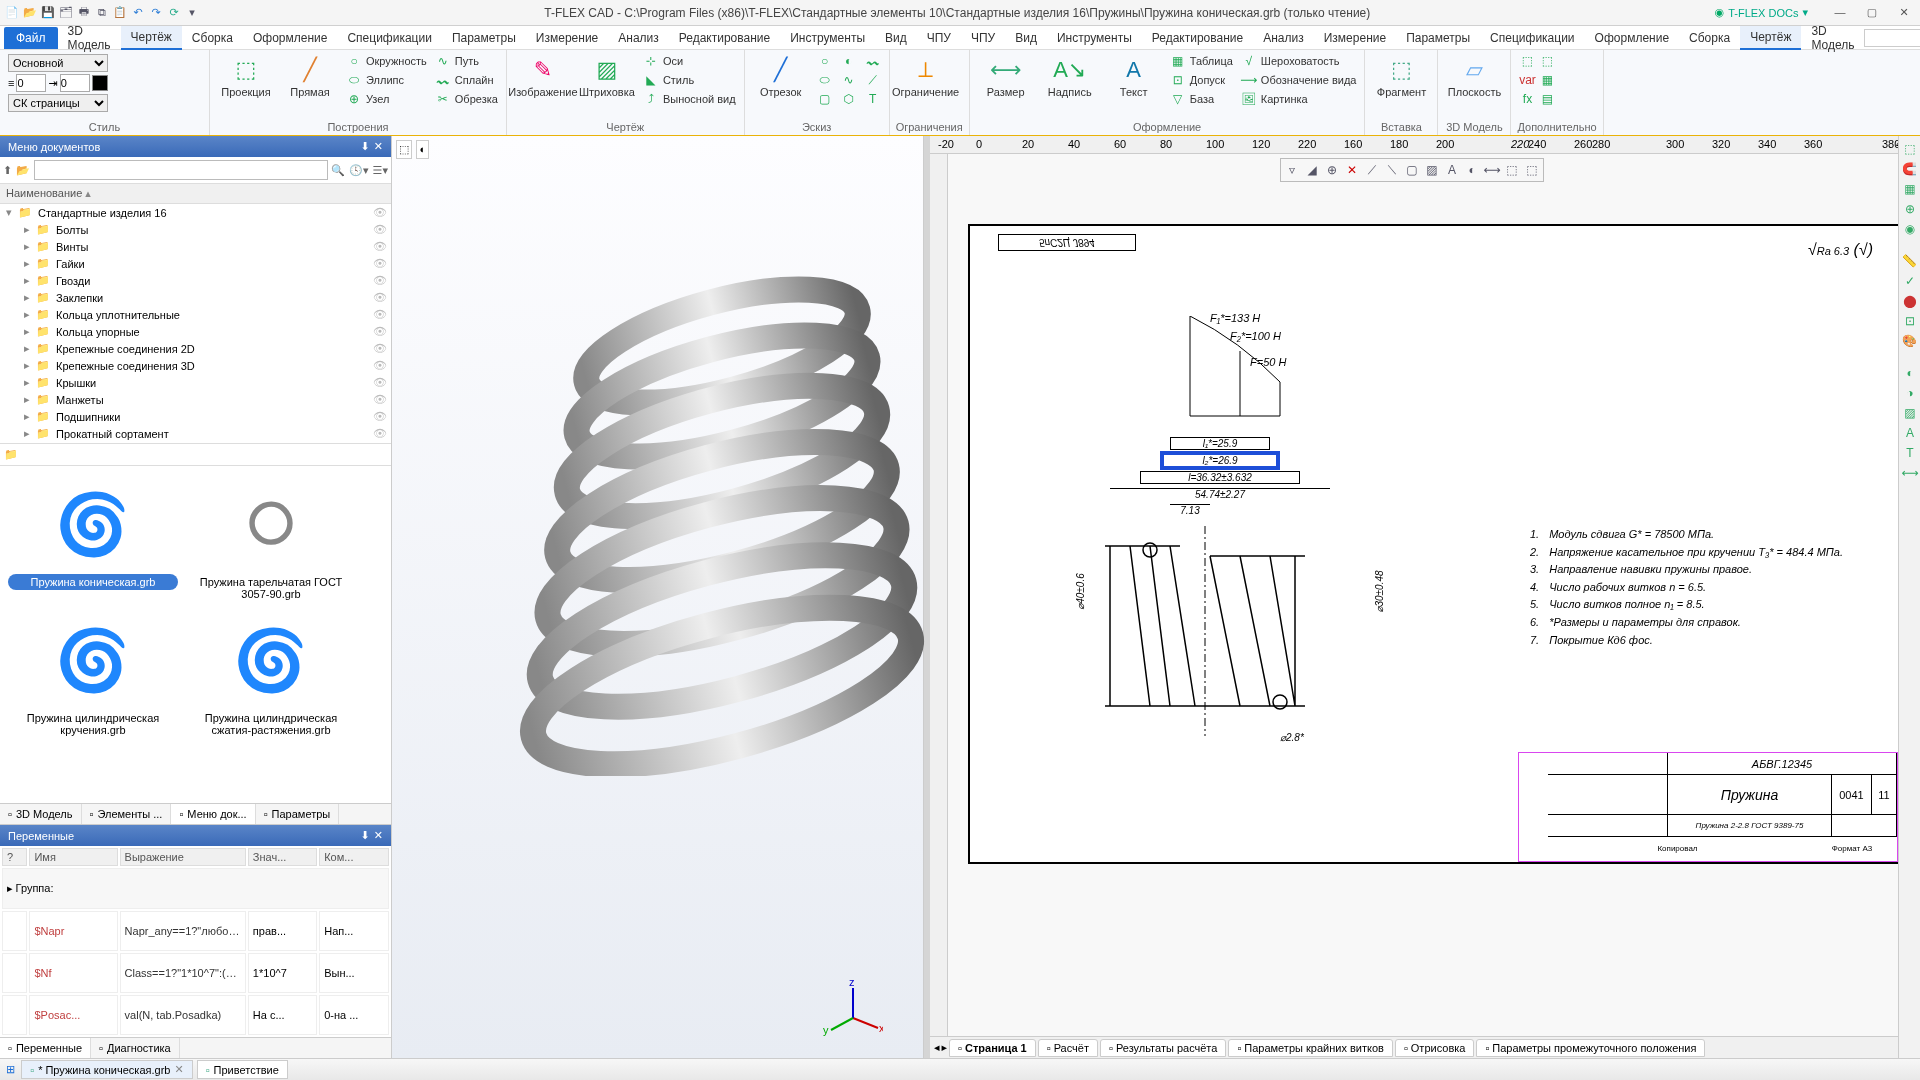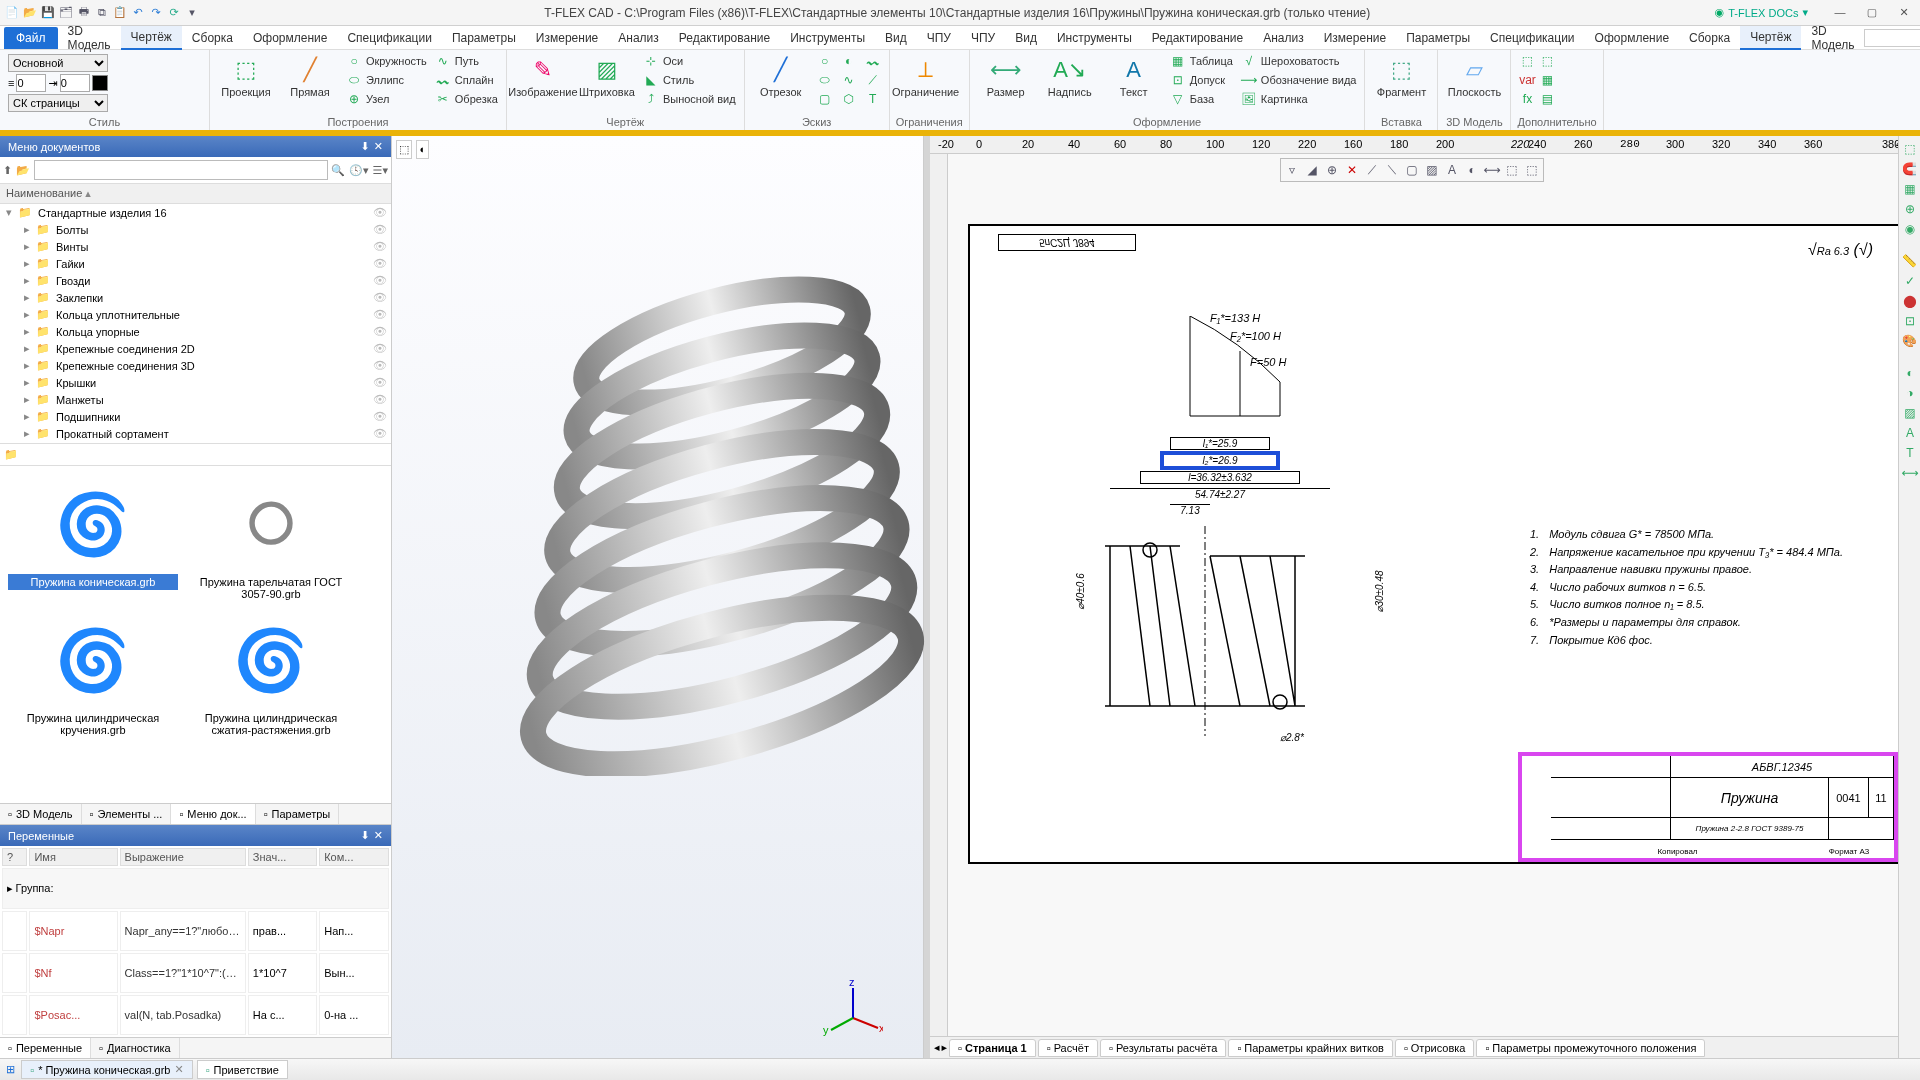--- a/index.html
+++ b/index.html
@@ -10,21 +10,21 @@
 .titlebar .title { flex:1; text-align:center; color:#444; font-size:12px; }
 .titlebar .docs { color:#0a8; font-size:11px; margin-right:20px; display:flex; align-items:center; gap:4px; }
 .titlebar .wincontrols { display:flex; gap:8px; }
 .titlebar .wincontrols span { width:24px; text-align:center; cursor:pointer; color:#555; }
 .menubar { height:24px; background:#fff; display:flex; align-items:center; padding:0 4px; border-bottom:1px solid #ddd; }
 .menubar .filebtn { background:#1e6fd6; color:#fff; padding:4px 12px; font-size:12px; border-radius:2px 2px 0 0; cursor:pointer; }
 .menubar .tab { padding:4px 10px; color:#333; cursor:pointer; font-size:12px; }
 .menubar .tab.active { background:#e8f0fb; border-bottom:2px solid #1e6fd6; }
 .menubar .right { margin-left:auto; display:flex; gap:6px; align-items:center; padding-right:8px; }
 .menubar .right input { width:80px; height:18px; border:1px solid #ccc; padding:0 4px; font-size:11px; }
-.ribbon { height:86px; background:#f7f9fc; border-bottom:6px solid #eab308; display:flex; }
+.ribbon { height:86px; background:#f7f9fc; border-bottom:1px solid #eab308; display:flex; }
 .rgroup { border-right:1px solid #ddd; padding:2px 6px; display:flex; flex-direction:column; }
 .rgroup .rgbody { flex:1; display:flex; gap:4px; align-items:flex-start; }
 .rgroup .rgname { text-align:center; color:#666; font-size:11px; padding-top:2px; }
 .rbigbtn { display:flex; flex-direction:column; align-items:center; width:60px; cursor:pointer; padding:2px; }
 .rbigbtn .ico { width:32px; height:32px; display:flex; align-items:center; justify-content:center; font-size:22px; color:#2a5; }
 .rbigbtn .lbl { font-size:11px; color:#333; text-align:center; line-height:1.1; }
 .rsmallcol { display:flex; flex-direction:column; gap:1px; }
 .rsmallbtn { display:flex; align-items:center; gap:4px; cursor:pointer; padding:1px 2px; }
 .rsmallbtn .ico { width:16px; height:16px; font-size:12px; color:#2a5; display:inline-flex; align-items:center; justify-content:center; }
 .rsmallbtn .lbl { font-size:11px; color:#333; }
@@ -42,21 +42,21 @@
 .paneltools span { cursor:pointer; color:#666; }
 .colhdr { background:#f0f0f0; padding:3px 6px; border-bottom:1px solid #ddd; color:#555; }
 .tree { flex:0 0 240px; overflow:auto; border-bottom:1px solid #ddd; }
 .tree .node { display:flex; align-items:center; padding:2px 4px; cursor:pointer; }
 .tree .exp { width:12px; color:#888; }
 .tree .fico { width:16px; font-size:11px; color:#d9a84e; margin-right:4px; }
 .thumbs { flex:1; display:flex; flex-wrap:wrap; gap:8px; padding:8px; overflow:auto; align-content:flex-start; }
 .thumb { width:170px; text-align:center; cursor:pointer; }
 .thumb .img { width:130px; height:100px; margin:0 auto; display:flex; align-items:center; justify-content:center; font-size:60px; color:#7a9; }
 .thumb.sel .tlbl { background:#3a7bd5; color:#fff; }
-.thumb .tlbl { padding:2px 4px; font-size:11px; }
+.thumb .tlbl { padding:2px 4px; font-size:11px;border-radius:8px; }
 .bottomtabs { display:flex; border-top:1px solid #ccc; background:#f5f5f5; }
 .bottomtabs .bt { padding:4px 8px; border-right:1px solid #ddd; cursor:pointer; display:flex; gap:4px; align-items:center; font-size:11px; }
 .bottomtabs .bt.active { background:#fff; }
 .varpanel { border-top:1px solid #ccc; }
 .vartbl { width:100%; font-size:11px; }
 .vartbl th { background:#f0f0f0; padding:2px 4px; text-align:left; font-weight:normal; color:#555; border:1px solid #ddd; }
 .vartbl td { padding:13px 4px; border:1px solid #eee; overflow:hidden; text-overflow:ellipsis; white-space:nowrap; max-width:80px; }
 .vartbl td.name { color:#c04040; }
 .vartbl td.expr { color:#333; }
 .view3d { flex:1; background:linear-gradient(#fdfdff,#e8ecf3); position:relative; border-right:1px solid #ccc; }
@@ -64,21 +64,21 @@
 .axis { position:absolute; bottom:20px; right:40px; }
 .drawingview { width:990px; background:#fff; position:relative; display:flex; flex-direction:column; }
 .rulerh { height:18px; background:#f0f0f0; border-bottom:1px solid #ccc; position:relative; overflow:hidden; font-size:8px; }
 .rulerh span { position:absolute; top:2px; }
 .dtoolbar { position:absolute; top:22px; left:350px; background:#f7f7f7; border:1px solid #bbb; display:flex; gap:2px; padding:2px; z-index:5; }
 .dtoolbar span { width:18px; height:18px; display:inline-flex; align-items:center; justify-content:center; cursor:pointer; font-size:12px; color:#556; }
 .drawbody { flex:1; position:relative; overflow:hidden; display:flex; }
 .rulerv { width:18px; background:#f0f0f0; border-right:1px solid #ccc; }
 .paper { flex:1; background:#f8f8f8; position:relative; padding:30px 20px; }
 .sheet { background:#fff; border:2px solid #000; height:640px; position:relative; margin-top:40px; padding:8px; }
-.titleblock { position:absolute; bottom:0; right:0; width:380px; height:110px; border:4px solid #d946ef; font-size:9px;padding-left:29px; }
+.titleblock { position:absolute; bottom:0; right:0; width:380px; height:110px; border:1px solid #d946ef; font-size:9px;padding-left:29px; }
 .titleblock .tbrow { display:flex; border-bottom:1px solid #000; height:22px; }
 .titleblock .tbcell { border-right:1px solid #000; padding:2px; display:flex; align-items:center; justify-content:center; }
 .notes { position:absolute; right:28px; top:300px; width:340px; font-size:11px; font-style:italic; line-height:1.6; }
 .notes div { display:flex; gap:10px; }
 .ra { position:absolute; top:15px; right:25px; font-style:italic; font-size:16px; }
 .springdraw { position:absolute; left:110px; top:300px; }
 .forces { position:absolute; left:200px; top:90px; font-style:italic; font-size:11px; }
 .dims { font-style:italic; font-size:10px; text-align:center; }
 .pagetabs { height:22px; background:#f0f0f0; border-top:1px solid #ccc; display:flex; align-items:center; padding:0 4px; gap:2px; }
 .pagetabs .pt { padding:2px 8px; border:1px solid #ccc; background:#fff; cursor:pointer; font-size:11px; border-radius:3px 3px 0 0; display:flex; gap:3px; align-items:center; }
@@ -601,21 +601,21 @@
         <span style="left: 230px;">80</span>
         <span style="left: 276px;">100</span>
         <span style="left: 322px;">120</span>
         <span style="left: 368px;">220</span>
         <span style="left: 414px;">160</span>
         <span style="left: 460px;">180</span>
         <span style="left: 506px;">200</span>
         <span style="left: 581px; font-style: italic;">220</span>
         <span style="left: 598px;">240</span>
         <span style="left: 644px;">260</span>
-        <span style="left: 690px; font-family: Liberation Mono, monospace;">280</span>
+        <span style="left: 662px;">280</span>
         <span style="left: 736px;">300</span>
         <span style="left: 782px;">320</span>
         <span style="left: 828px;">340</span>
         <span style="left: 874px;">360</span>
         <span style="left: 952px; text-align: center;">380</span>
         <span style="left: 966px;">400</span>
       </div>
     <div class="dtoolbar">
       <span>▿</span>
         <span>◢</span>

